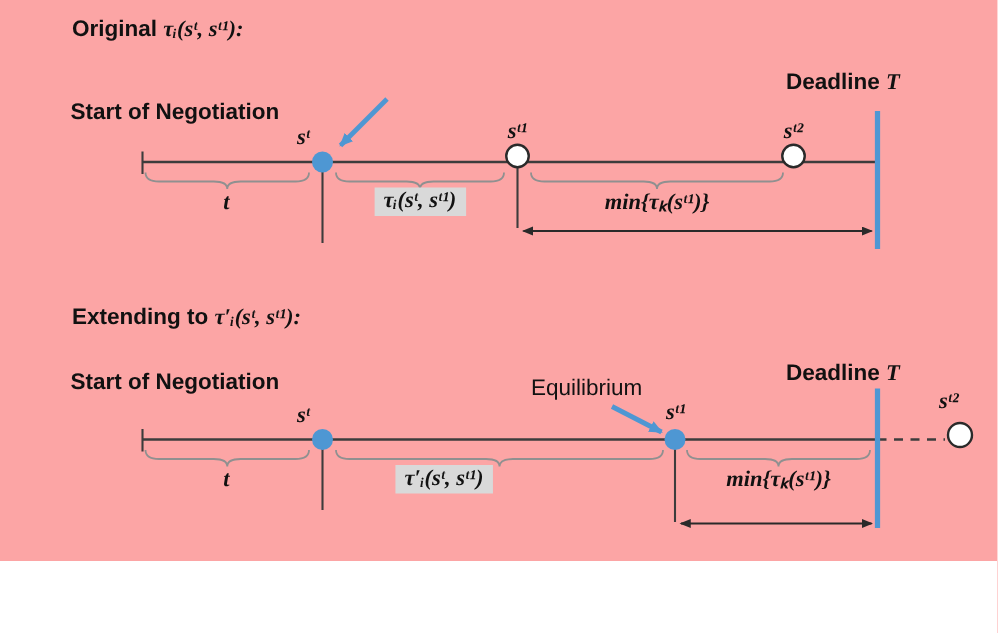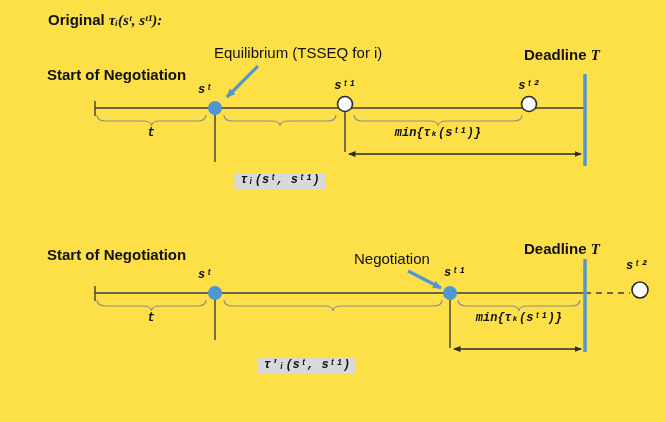--- a/index.html
+++ b/index.html
@@ -3,31 +3,31 @@
 <meta charset="utf-8">
 <style>
   :root{
     --accent:#4e97d3;
     --line:#3c3c3c;
     --brace:#909090;
     --hl:#d9d9d9;
   }
   html,body{margin:0;padding:0;background:#ffffff;}
   .canvas{
-    position:relative;width:665px;height:422px;background:#fde047;overflow:hidden;
+    position:relative;width:665px;height:374px;background:#fca5a5;overflow:hidden;
     font-family:"Liberation Sans",sans-serif;color:#111;
   }
   .canvas svg{position:absolute;left:0;top:0;}
   .lbl{position:absolute;white-space:nowrap;line-height:1.15;}
   .hdr{font-weight:bold;font-size:15px;}
   .txt{font-size:15px;}
-  .math{font-family:Liberation Mono, monospace;font-style:italic;font-weight:bold;font-size:12px;}
+  .math{font-family:Liberation Serif, serif;font-style:italic;font-weight:bold;font-size:15px;}
   .mathspan{font-family:"Liberation Serif",serif;font-style:italic;font-weight:bold;}
   .ctr{transform:translateX(-50%);}
-  .hl{background:var(--hl);padding:1px 6px;margin-top:48px;}
+  .hl{background:var(--hl);padding:1px 6px;}
   
   .tl-line{stroke:var(--line);stroke-width:1.6;fill:none;}
   .dashed{stroke-dasharray:6 5;}
   .tick{stroke:var(--line);stroke-width:1.4;}
   .deadline{stroke:var(--accent);stroke-width:3.5;}
   .brace{stroke:var(--brace);stroke-width:1.2;fill:none;}
   .dot{fill:var(--accent);}
   .ocircle{fill:#fff;stroke:#2a2a2a;stroke-width:1.6;}
   .eq-arrow{stroke:var(--accent);stroke-width:3.2;}
   .d-arrow{stroke:#2a2a2a;stroke-width:1.3;}
@@ -84,38 +84,38 @@
       <line class="eq-arrow" x1="408" y1="271" x2="441" y2="288" marker-end="url(#ah-blue)"></line>
 
       <circle class="dot" cx="215" cy="293" r="7"></circle>
       <circle class="dot" cx="450" cy="293" r="7"></circle>
       <circle class="ocircle" cx="640" cy="290" r="8"></circle>
     </g>
   </svg>
 
   <div class="lbl hdr" style="left:48px;top:11px;"><span>Original </span><span class="mathspan">τᵢ(sᵗ, sᵗ¹):</span></div>
 
-  <div class="lbl txt" style="left:214px;top:44px;">Equilibrium (TSSEQ for i)</div>
   <div class="lbl hdr" style="left:47px;top:66px;">Start of Negotiation</div>
   <div class="lbl hdr" style="left:524px;top:46px;"><span>Deadline </span><span class="mathspan">T</span></div>
 
   <div class="lbl math" style="left:198px;top:84px;">sᵗ</div>
   <div class="lbl math ctr" style="left:345px;top:80px;">sᵗ¹</div>
   <div class="lbl math ctr" style="left:529px;top:80px;">sᵗ²</div>
 
   <div class="lbl math ctr" style="left:151px;top:127px;">t</div>
   <div class="lbl math ctr hl" style="left:280px;top:125px;">τᵢ(sᵗ, sᵗ¹)</div>
   <div class="lbl math ctr" style="left:438px;top:127px;">min{τₖ(sᵗ¹)}</div>
 
+  <div class="lbl hdr" style="left:48px;top:203px;"><span>Extending to </span><span class="mathspan">τ′ᵢ(sᵗ, sᵗ¹):</span></div>
 
   <div class="lbl hdr" style="left:47px;top:246px;">Start of Negotiation</div>
-  <div class="lbl txt" style="left:354px;top:250px;">Negotiation</div>
+  <div class="lbl txt" style="left:354px;top:250px;">Equilibrium</div>
   <div class="lbl hdr" style="left:524px;top:240px;"><span>Deadline </span><span class="mathspan">T</span></div>
 
   <div class="lbl math" style="left:198px;top:269px;">sᵗ</div>
   <div class="lbl math" style="left:444px;top:267px;">sᵗ¹</div>
   <div class="lbl math" style="left:626px;top:260px;">sᵗ²</div>
 
   <div class="lbl math ctr" style="left:151px;top:312px;">t</div>
-  <div class="lbl math ctr hl" style="left:307px;top:310px;">τ′ᵢ(sᵗ, sᵗ¹)</div>
+  <div class="lbl math ctr hl" style="left:296px;top:310px;">τ′ᵢ(sᵗ, sᵗ¹)</div>
   <div class="lbl math ctr" style="left:519px;top:312px;">min{τₖ(sᵗ¹)}</div>
 
 </div>
 
 </body></html>

